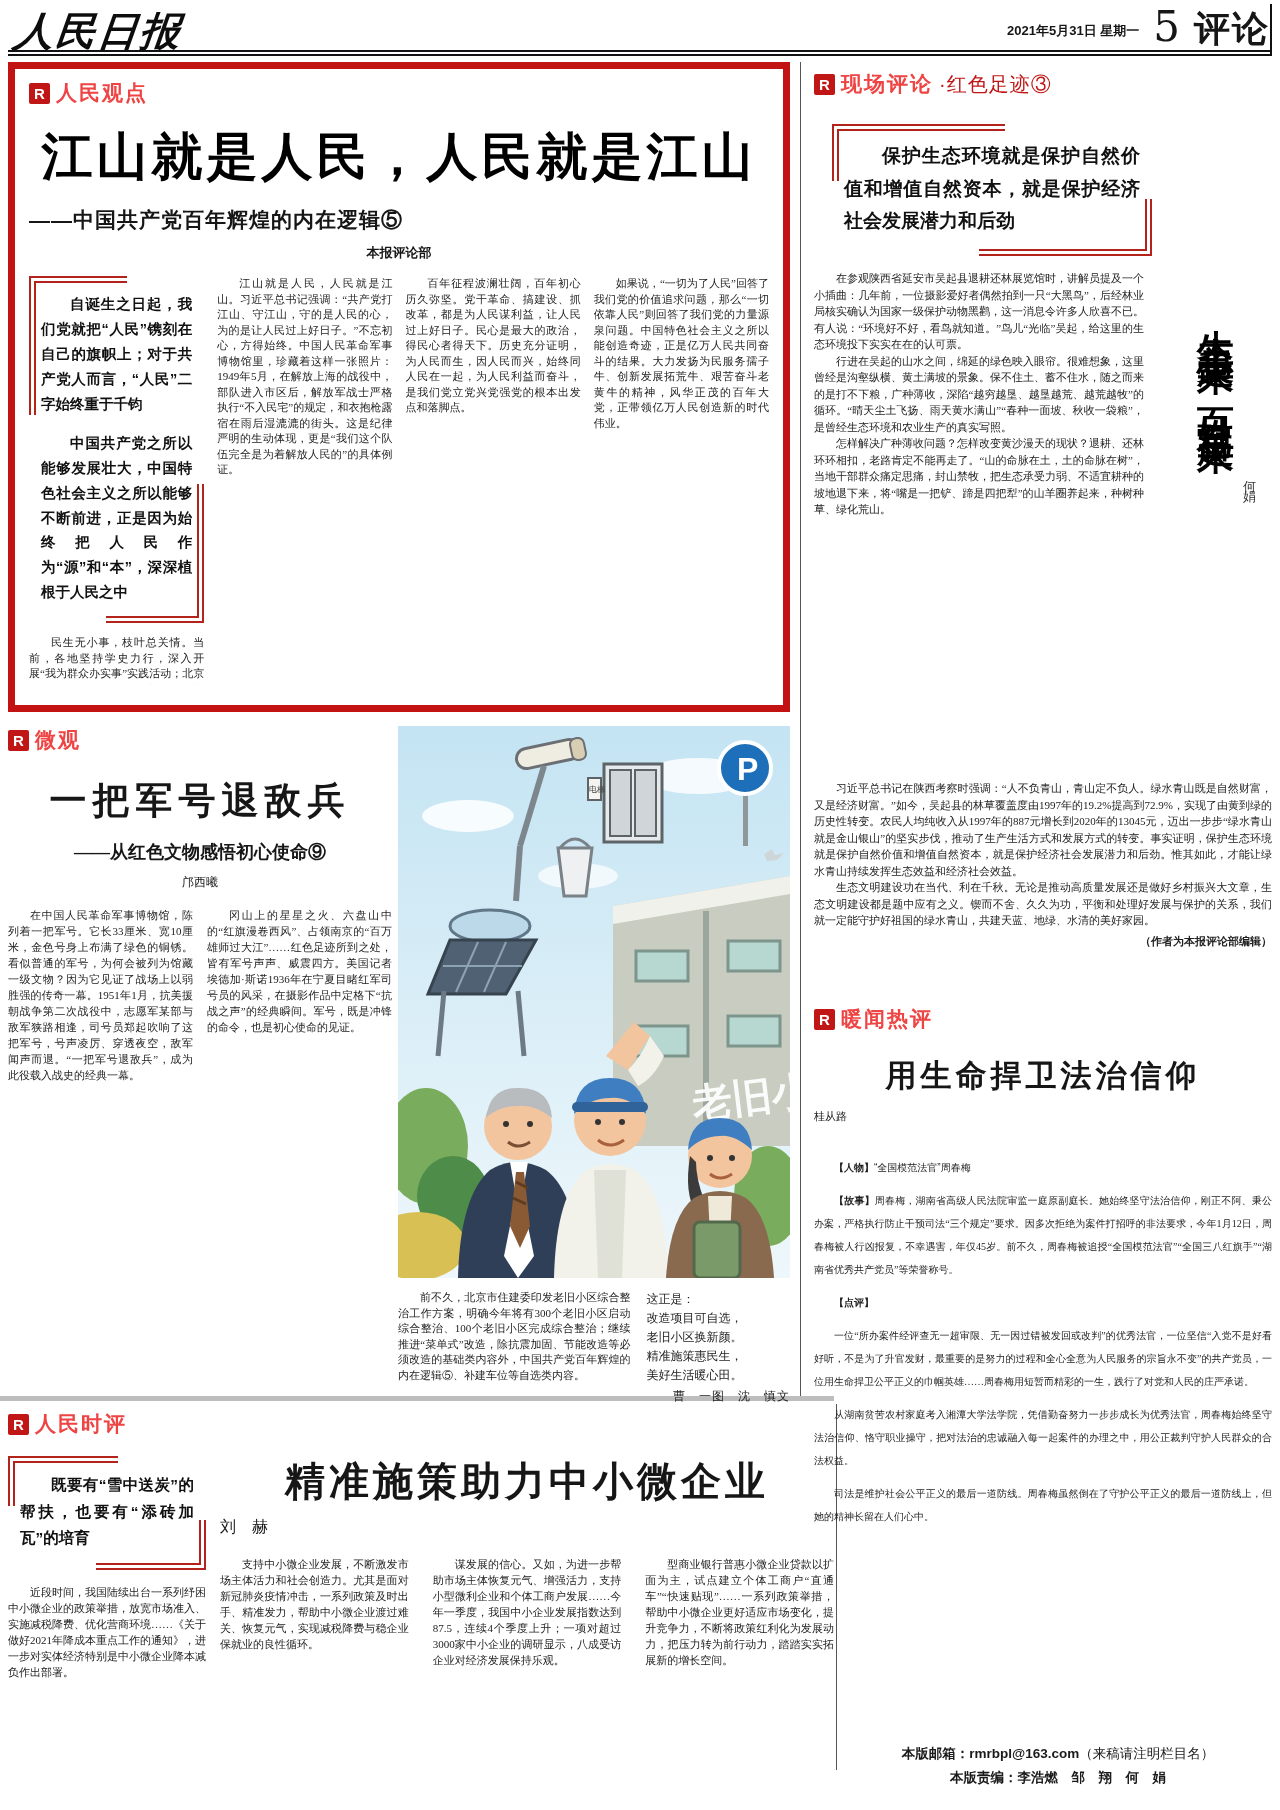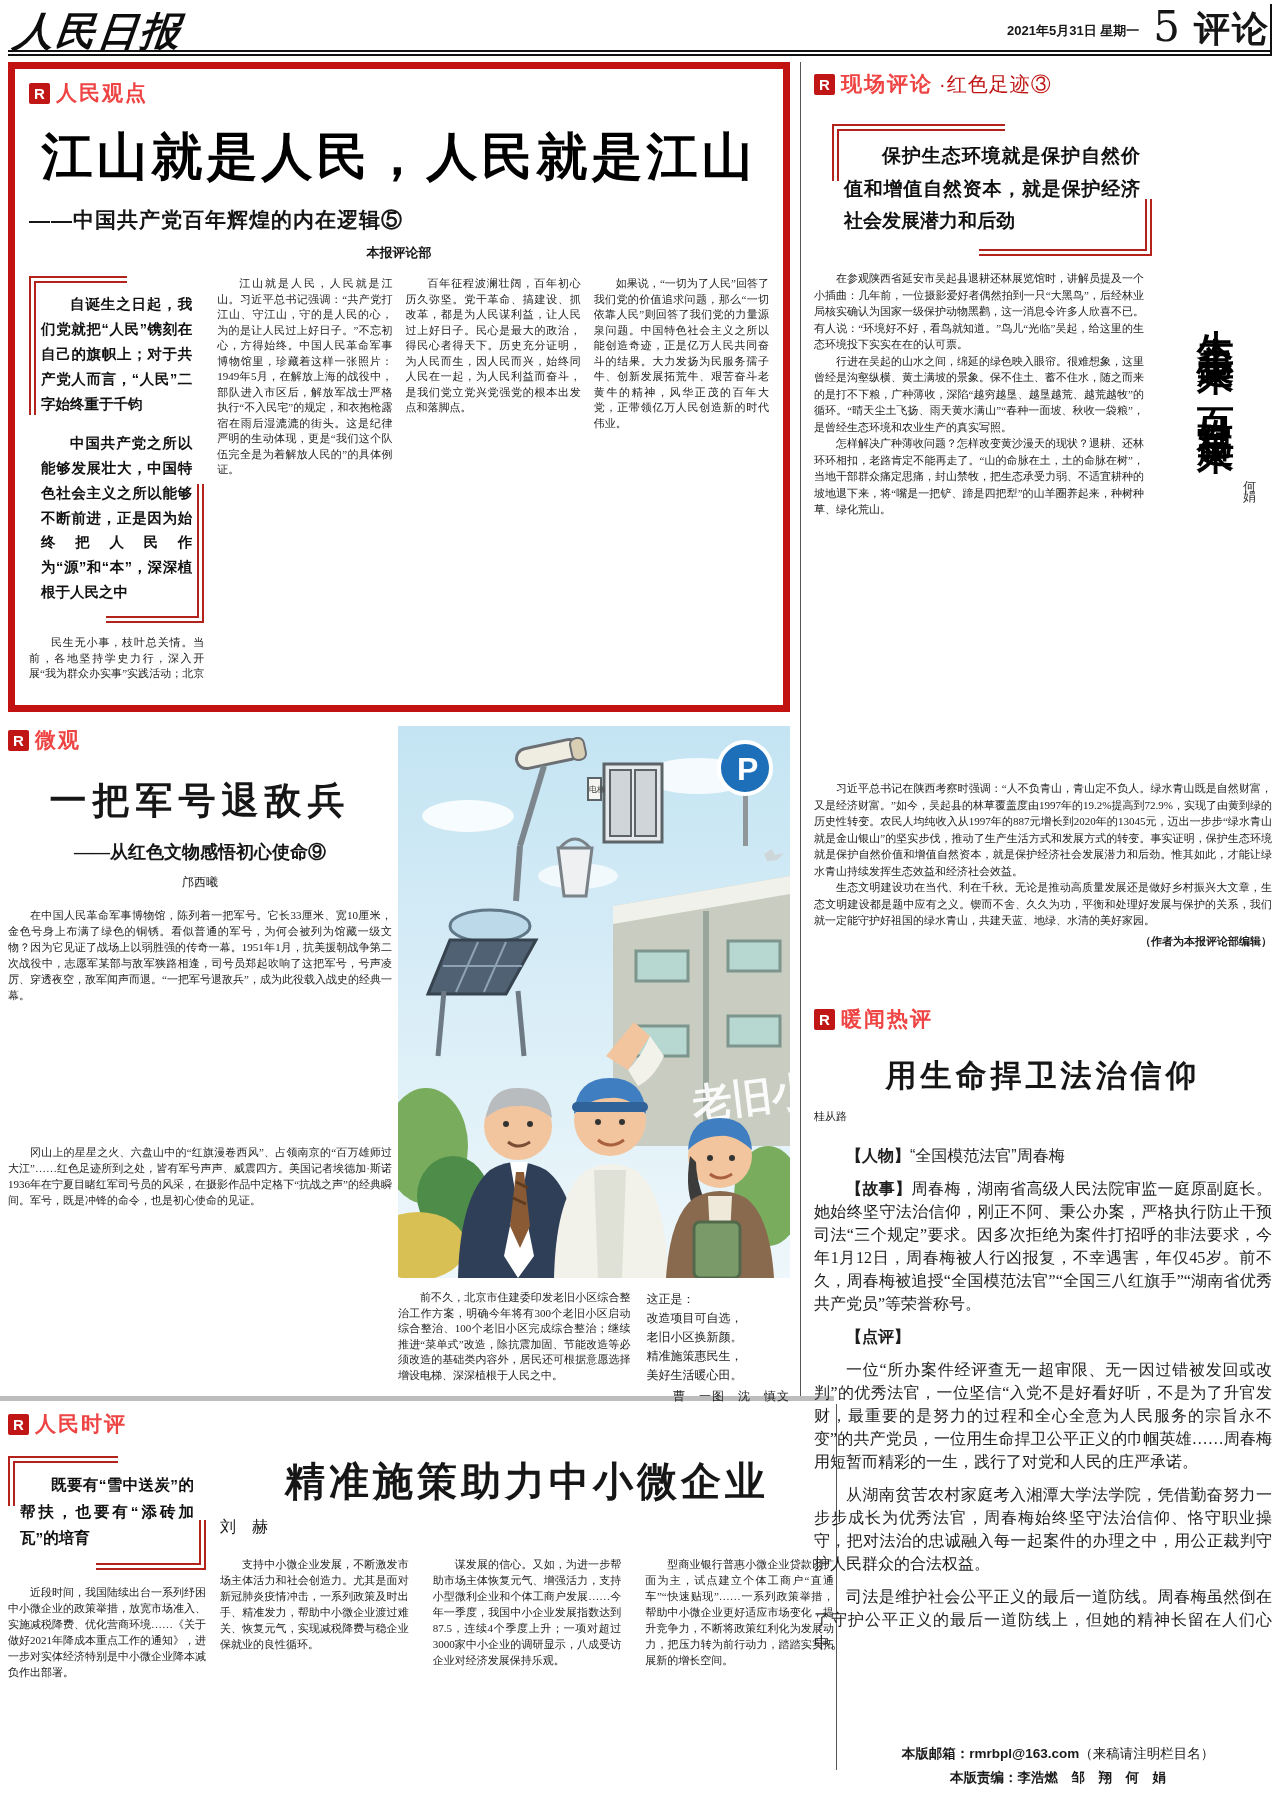--- a/index.html
+++ b/index.html
@@ -56,21 +56,21 @@
   .vrule-top { position:absolute; left:800px; top:62px; width:1px; height:1334px; background:#555; }
   .vrule-bottom { position:absolute; left:836px; top:1404px; width:1px; height:366px; background:#555; }
   .gray-rule { position:absolute; left:0; top:1396px; width:834px; height:5px; background:#bdbdbd; }
 
   
   .wg { position:absolute; left:8px; top:726px; width:384px; height:662px; overflow:hidden; }
   .wg-headline { text-align:center; font-size:37px; font-weight:bold; font-family:"Liberation Serif", serif;
     letter-spacing:6px; margin-top:22px; }
   .wg-subtitle { text-align:center; font-size:18px; font-weight:bold; font-family:"Liberation Serif", serif; margin-top:14px; }
   .wg-byline { text-align:center; font-size:12px; margin-top:10px; font-family:"Liberation Serif", serif; }
-  .wg-body { display:flex; gap:14px; margin-top:16px; height:460px; overflow:hidden; font-family:"Liberation Serif", serif;flex-direction:column; }
+  .wg-body { display:flex; gap:14px; margin-top:16px; height:460px; overflow:hidden; font-family:"Liberation Serif", serif; }
   .wg-col { flex:1; font-size:11px; line-height:16px; text-align:justify; color:#222; }
   .wg-col p { text-indent:2em; }
 
   
   .cartoon { position:absolute; left:398px; top:726px; width:392px; height:552px; }
   .cartoon svg { display:block; }
   .cap-row { position:absolute; left:398px; top:1290px; width:392px; height:100px; display:flex; gap:16px;
     font-family:"Liberation Serif", serif; }
   .cap-left { flex:1.62; font-size:11px; line-height:15.5px; text-align:justify; text-indent:2em; color:#1d1d1d; }
   .cap-right { flex:1; font-size:12px; line-height:19px; color:#1d1d1d; }
@@ -87,21 +87,21 @@
   .xc-vh { writing-mode:vertical-rl; font-size:37px; font-weight:900; letter-spacing:7px; color:#000; height:470px; }
   .xc-author { writing-mode:vertical-rl; font-size:13px; color:#333; padding-top:170px; margin-right:14px;
     letter-spacing:10px; font-family:"Liberation Serif", serif; }
   .xc-bottom { margin-top:10px; font-family:"Liberation Serif", serif; font-size:11px; line-height:16.5px;
     text-align:justify; color:#222; }
   .xc-note { text-align:right; font-weight:bold; text-indent:0 !important; margin-top:4px; }
 
   .nw { margin-top:56px; }
   .nw-headline { text-align:center; font-size:31px; font-weight:bold; letter-spacing:4px; margin-top:22px; }
   .nw-byline { text-align:left; font-size:11px; margin-top:12px; font-family:"Liberation Serif", serif; }
-  .nw-body { margin-top:20px; font-size:16px; line-height:23px; text-align:justify;
+  .nw-body { margin-top:32px; font-size:10px; line-height:23px; text-align:justify;
     font-family:"Liberation Serif", serif; color:#1d1d1d; }
   .nw-body p { text-indent:2em; margin-bottom:10px; }
   .nw-body .lbl { font-weight:bold; font-family:"Liberation Sans", sans-serif; }
   .nw-person { font-family:"Liberation Sans", sans-serif; }
 
   .foot { position:absolute; left:30px; right:0; bottom:16px; text-align:center; font-size:13.5px;
     font-family:"Liberation Serif", serif; color:#1a1a1a; line-height:24px; }
   .foot b { font-family:"Liberation Sans", sans-serif; }
 
   
@@ -284,21 +284,21 @@
         <polygon points="310,470 334,470 332,510 312,510" fill="#efe9da"></polygon>
         <rect x="296" y="496" width="46" height="56" rx="6" fill="#7a9a6a" stroke="#51684a" stroke-width="3"></rect>
         <circle cx="312" cy="432" r="3" fill="#333"></circle>
           <circle cx="334" cy="432" r="3" fill="#333"></circle>
         <path d="M312 448 Q322 456 334 448" stroke="#a9603d" stroke-width="3" fill="none"></path>
       </g>
     </svg>
   </div>
 
   <div class="cap-row">
-    <div class="cap-left">前不久，北京市住建委印发老旧小区综合整治工作方案，明确今年将有300个老旧小区启动综合整治、100个老旧小区完成综合整治；继续推进“菜单式”改造，除抗震加固、节能改造等必须改造的基础类内容外，居民还可根据意愿选择增设电梯、深深植根于人民之中。</div>
+    <div class="cap-left">前不久，北京市住建委印发老旧小区综合整治工作方案，明确今年将有300个老旧小区启动综合整治、100个老旧小区完成综合整治；继续推进“菜单式”改造，除抗震加固、节能改造等必须改造的基础类内容外，中国共产党百年辉煌的内在逻辑⑤、补建车位等自选类内容。</div>
     <div class="cap-right">
       <div>这正是：</div>
       <div>改造项目可自选，</div>
       <div>老旧小区换新颜。</div>
       <div>精准施策惠民生，</div>
       <div>美好生活暖心田。</div>
       <div class="credit">曹　一图　沈　慎文</div>
     </div>
   </div>
 

